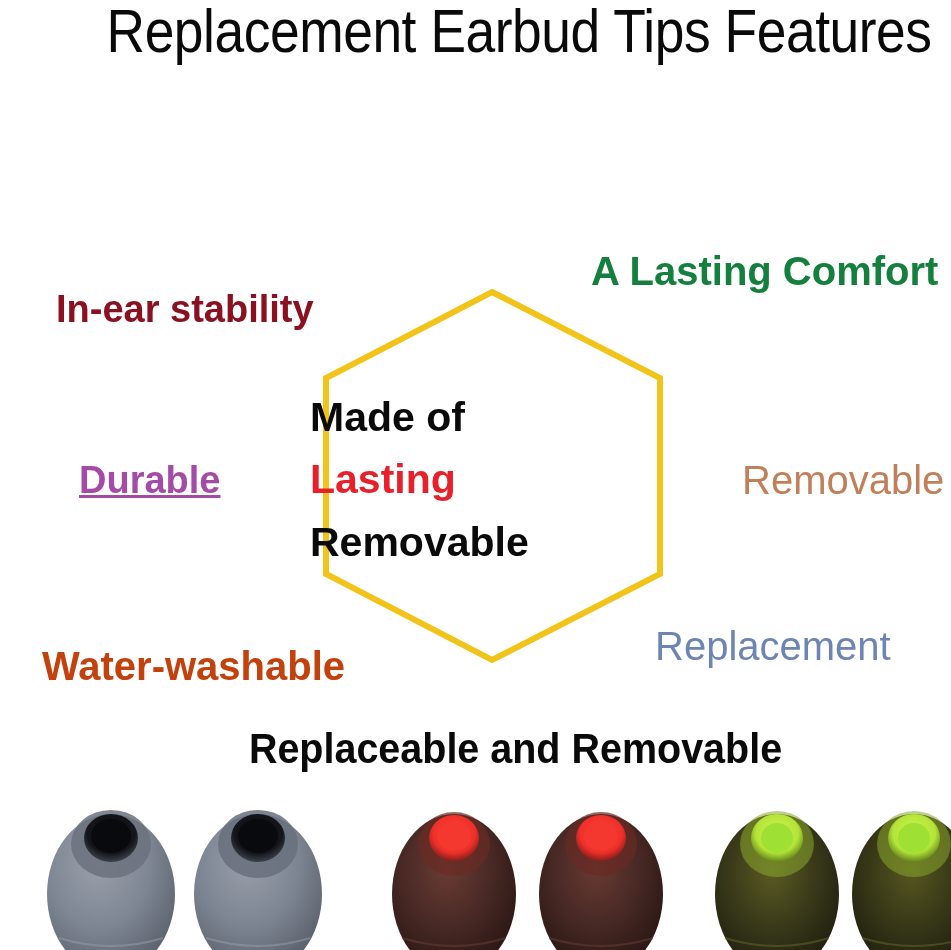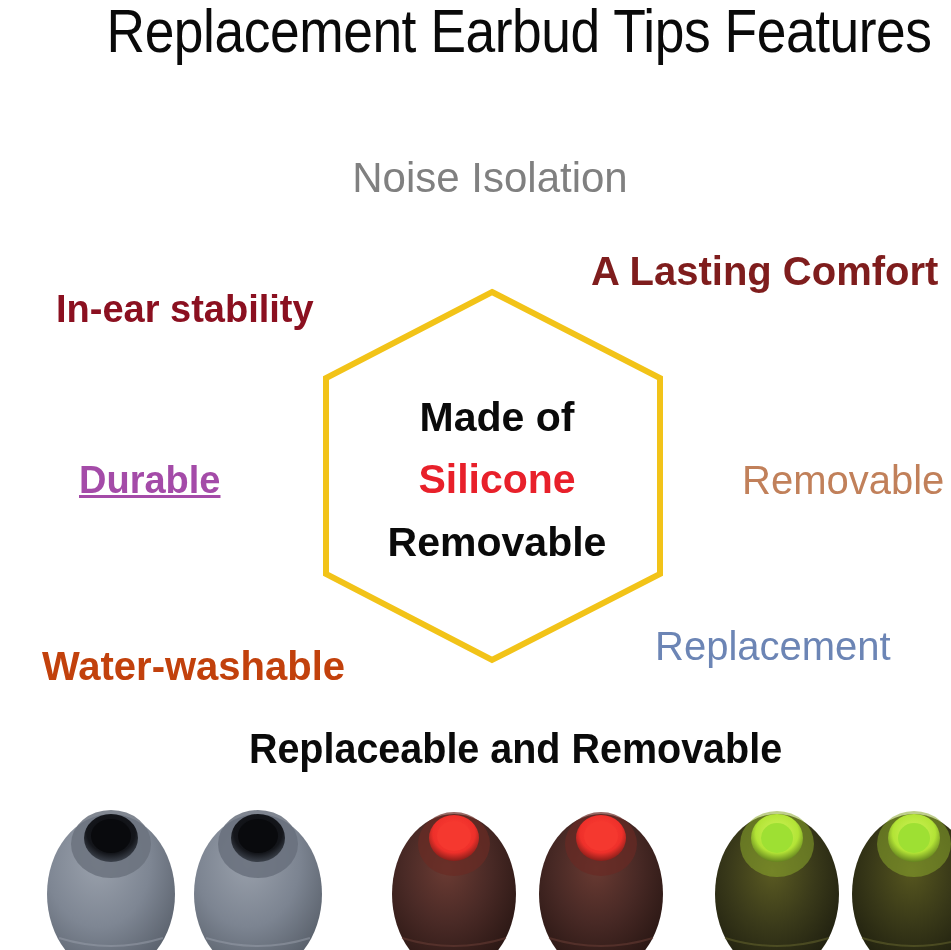--- a/index.html
+++ b/index.html
@@ -49,21 +49,21 @@
     left: 0; top: 156px; width: 900px;
     text-align: center;
     font-size: 42px;
     font-weight: 400;
     color: #808080;
   }
   .f-comfort {
     left: 551px; top: 250px;
     font-size: 40px;
     font-weight: 600;
-    color: #7f1d1d;
+    color: #15803d;
   }
   .f-inear {
     left: 16px; top: 290px;
     font-size: 38px;
     font-weight: 700;
     color: #8b1020;
   }
   .f-durable {
     left: 39px; top: 461px;
     font-size: 38px;
@@ -105,24 +105,24 @@
     position: absolute;
     left: 278px;
     top: 286px;
     width: 350px;
     height: 380px;
   }
   #hex-wrap svg { display: block; }
 
   .hex-text {
     position: absolute;
-    left: 282px;
+    left: 270px;
     top: 386px;
     width: 350px;
-    text-align: center;
+    text-align: left;
   }
   .hex-line {
     font-size: 41px;
     font-weight: 700;
     line-height: 1.52;
     color: #0a0a0a;
     white-space: nowrap;
   }
   .hex-line.accent { color: #e8202a; }
 
@@ -142,21 +142,20 @@
   }
   .tip svg { display: block; }
 </style>
 </head>
 <body>
 
 <div id="infographic">
 
   <div class="page-title">Replacement Earbud Tips Features</div>
 
-  <div class="feature-label f-noise">Noise Isolation</div>
 
   <div class="feature-label f-comfort">A Lasting Comfort</div>
 
   <div class="feature-label f-inear">In-ear stability</div>
 
   <div class="feature-label f-durable">Durable</div>
 
   <div class="feature-label f-flexible">Removable</div>
 
   <div class="feature-label f-water">Water-washable</div>
@@ -166,21 +165,21 @@
   <div class="feature-label f-replaceable">Replaceable and Removable</div>
 
   <div id="hex-wrap">
     <svg width="350" height="380" viewBox="0 0 350 380" aria-hidden="true">
       <polygon points="174,6 342,92 342,288 174,374 8,288 8,92" fill="none" stroke="#F2C318" stroke-width="6" stroke-linejoin="miter"></polygon>
     </svg>
   </div>
 
   <div class="hex-text">
     <div class="hex-line">Made of</div>
-    <div class="hex-line accent">Silicone</div>
+    <div class="hex-line accent">Lasting</div>
     <div class="hex-line">Removable</div>
   </div>
 
   <div id="tips-row">
 
     <div class="tip" style="left:5px;">
       <svg width="132" height="178" viewBox="0 0 132 178">
         <defs>
           <radialGradient id="gbodyA" cx="40%" cy="30%" r="78%">
             <stop offset="0%" stop-color="#9aa1ac"></stop>

